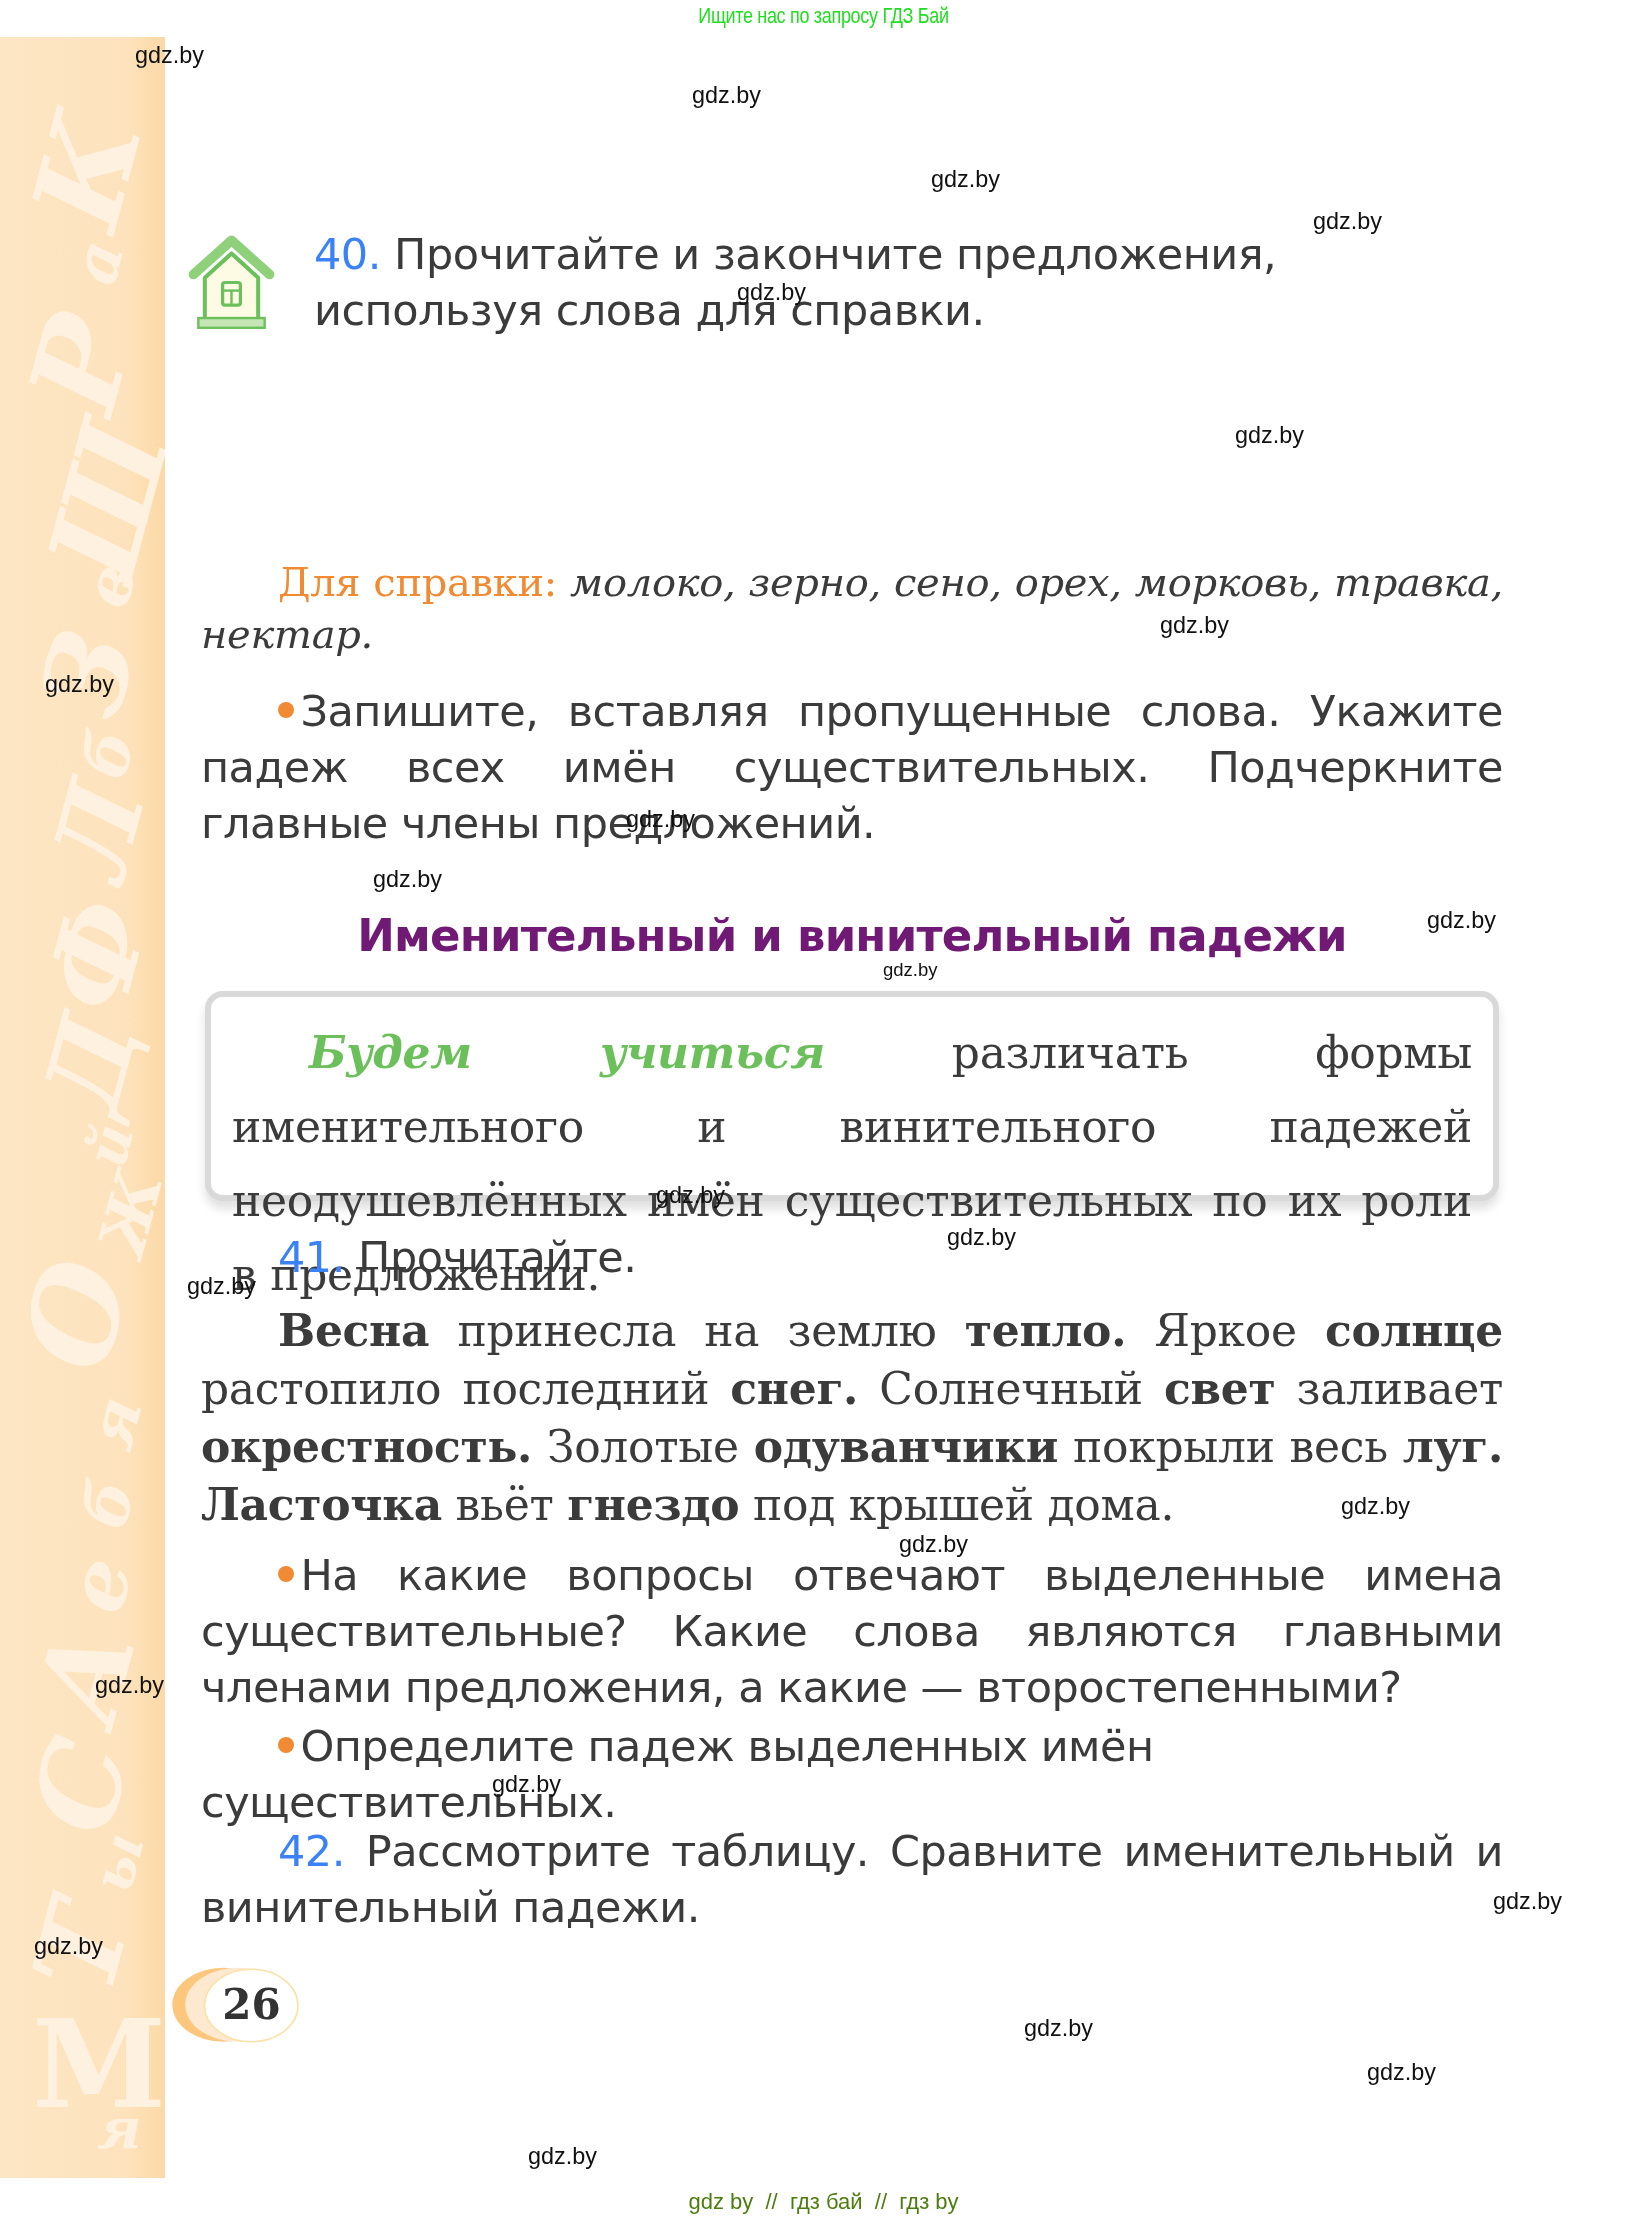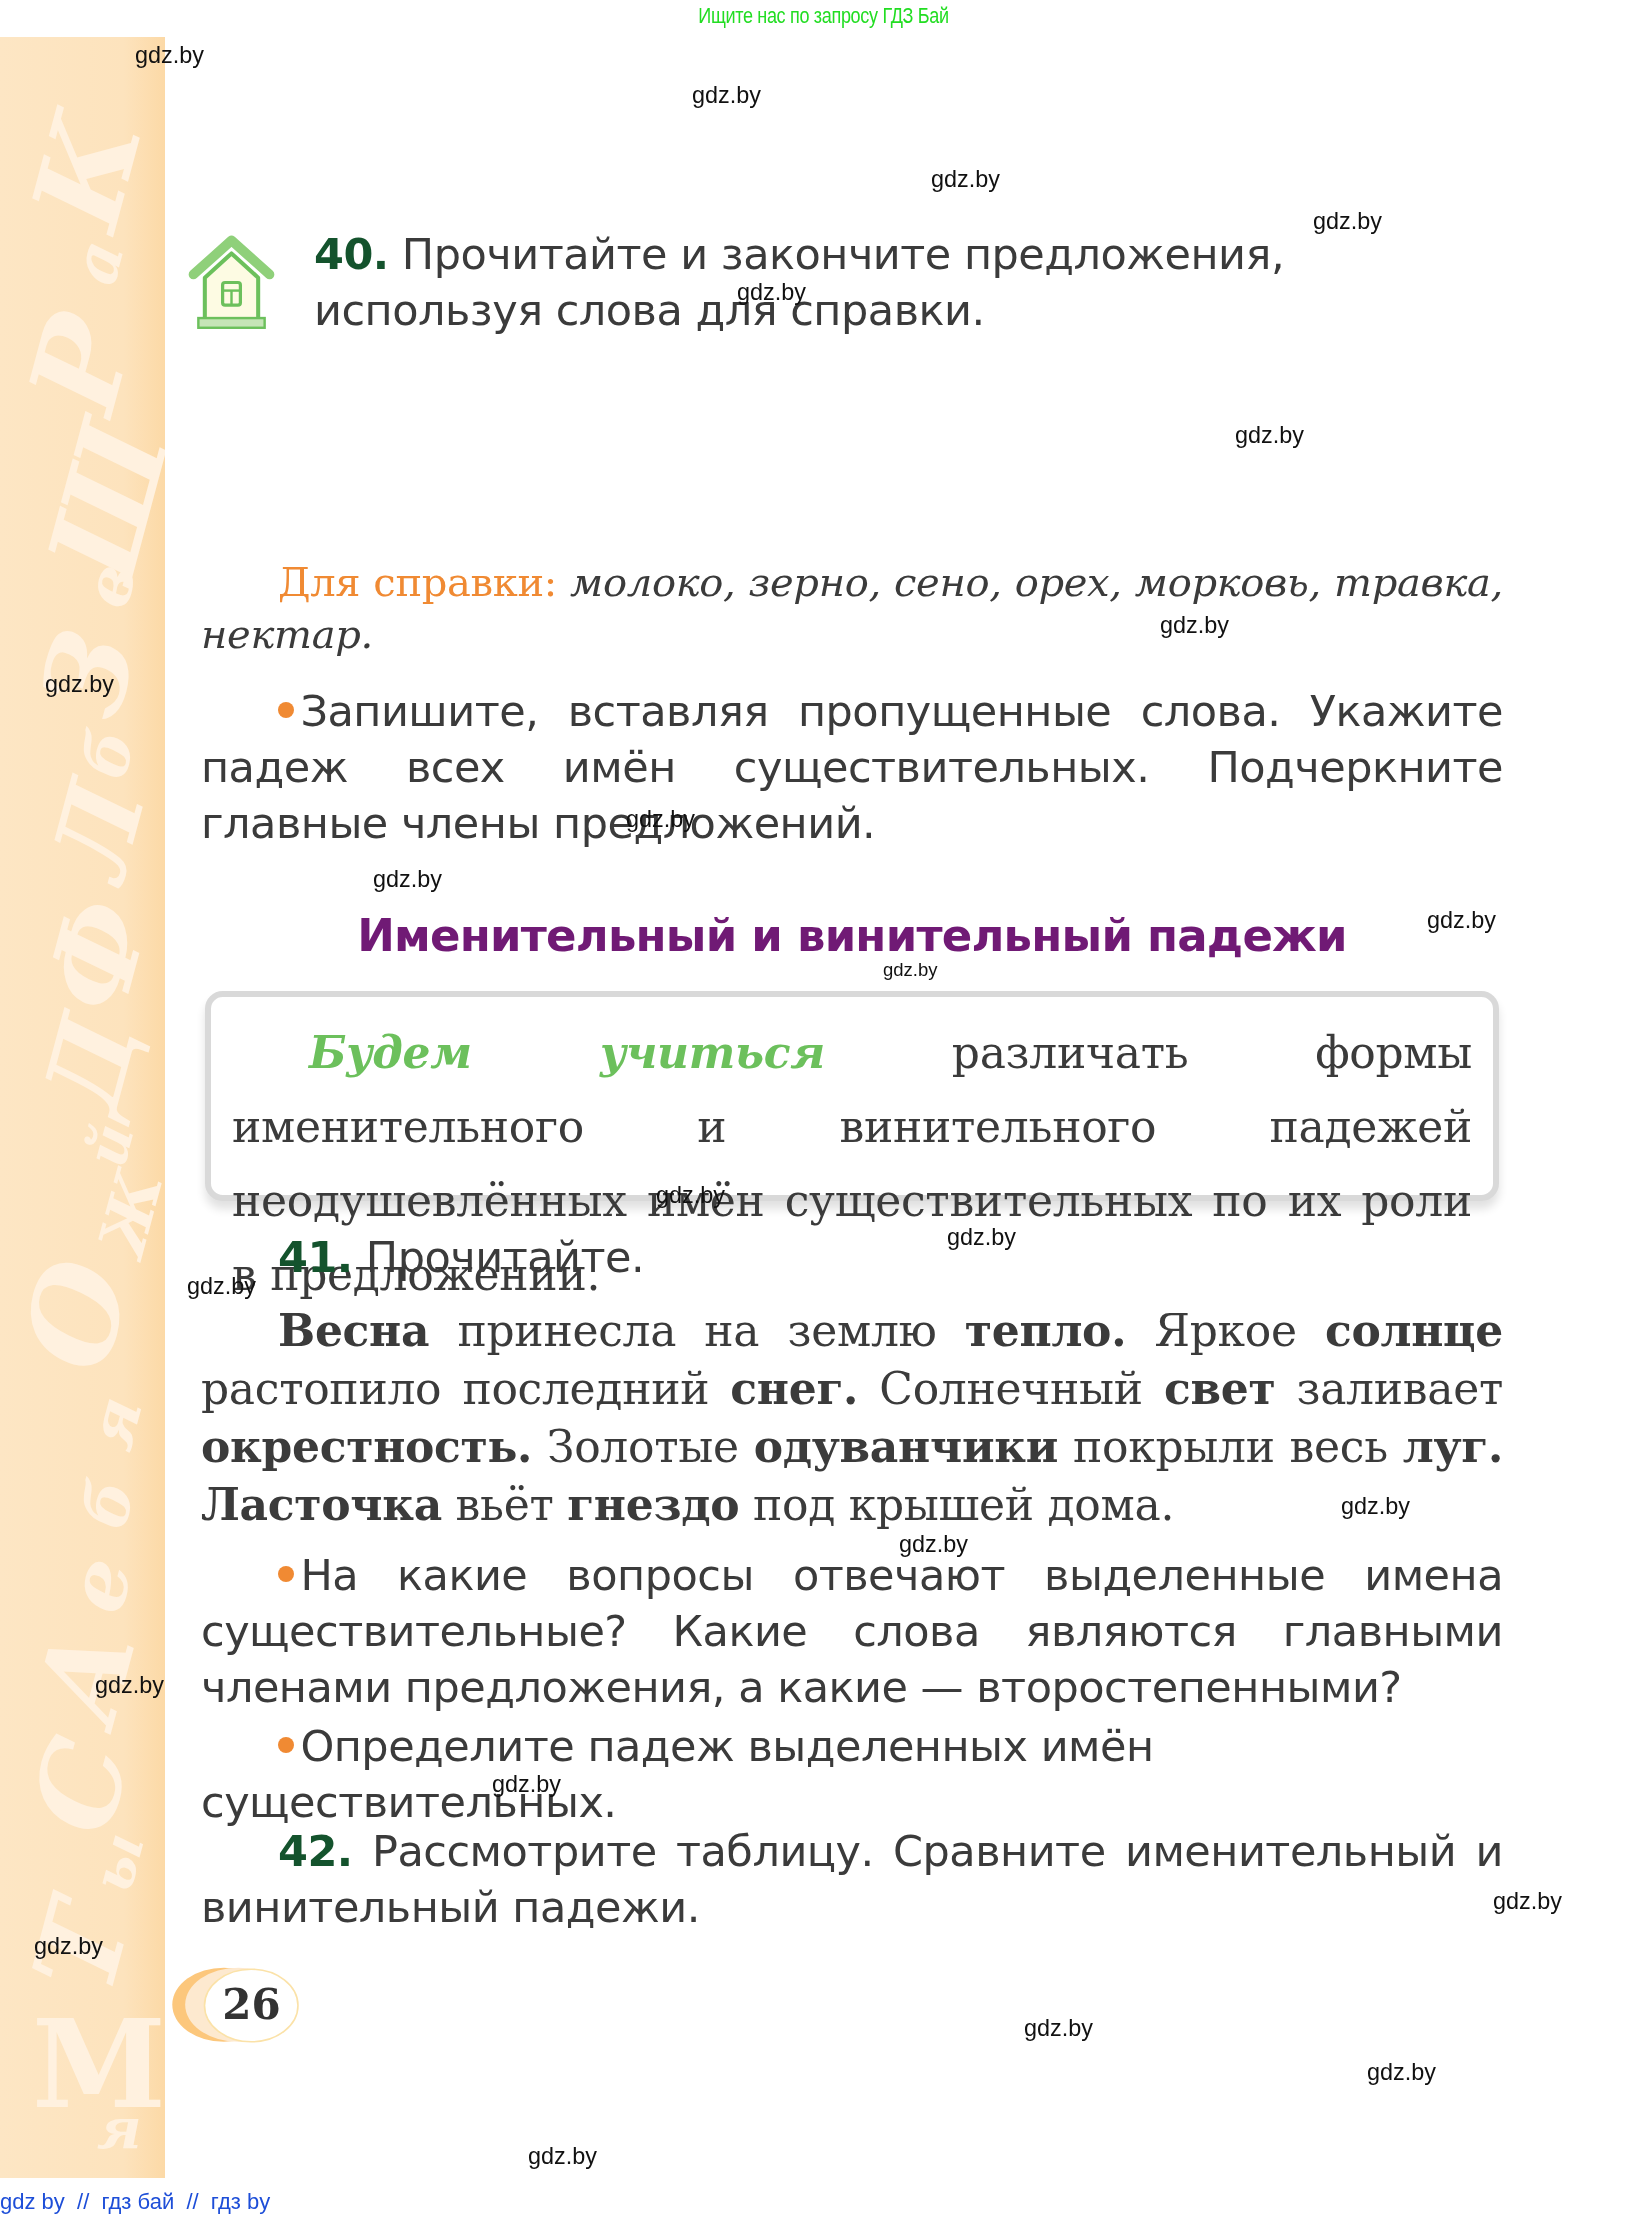--- a/index.html
+++ b/index.html
@@ -25,43 +25,43 @@
     line-height:1;
   }
   .wm {
     position:absolute; font-family:"Liberation Sans", sans-serif; font-size:23.4px; color:#111;
     white-space:nowrap; z-index:5;
   }
   .wm.small { font-size:18.5px; }
   .content { position:absolute; left:201px; width:1302px; }
   .sans { font-family:"DejaVu Sans", sans-serif; font-size:43px; line-height:56px; color:#3b3b3b; letter-spacing:-0.5px; }
   .serif { font-family:"DejaVu Serif", serif; font-size:44px; line-height:60px; color:#3b3b3b; text-align:justify; letter-spacing:-0.3px;}
-  .num { color:#14532d; font-weight:bold; }
+  .num { color:#3b82f6; font-weight:normal; }
   .orange { color:#f08a33; }
   .bullet { display:inline-block; width:16px; height:16px; background:#f08a33; border-radius:50%; margin-right:6.4px; vertical-align:middle; position:relative; top:-4.8px; }
   .indent { text-indent:77px; }
   .house {
     position:absolute; left:187px; top:234px; width:89px; height:97px;
   }
   .section-title {
     position:absolute; left:201px; width:1302px; top:909px; text-align:center;
     font-family:"DejaVu Sans", sans-serif; font-weight:bold; font-size:45px; color:#701a75; letter-spacing:-0.8px;
   }
   .goal-box {
     position:absolute; left:205px; top:991px; width:1294px; height:210px;
     background:#ffffff; border:6.4px solid #d9d9d9; border-radius:17.7px;
     box-shadow:0 8px 9.7px rgba(0,0,0,0.12);
     box-sizing:border-box; padding:19.3px 21px 0 21px;
   }
   .goal-box .serif { line-height:74px; font-size:44px; }
   .goal-lead { color:#6cc05c; font-style:italic; font-weight:bold; }
   .page-badge { position:absolute; left:161px; top:1965px; width:141px; height:81px; }
   .footer-links {
-    position:absolute; left:0; right:0; top:2189px; 
-    font-family:"Liberation Sans", sans-serif; font-size:22px; color:#1d4ed8;
+    position:absolute; left:0; right:0; top:2189px; text-align:center;
+    font-family:"Liberation Sans", sans-serif; font-size:22px; color:#4d7c0f;
   }
   b.sb { font-weight:bold;margin-top:38px; }
 </style>
 </head>
 <body>
 
 <div class="top-banner">Ищите нас по запросу ГДЗ Бай</div>
 
 <div class="sidebar">
   <span class="side-letter" style="left:32px;top:73px;font-size:121px;">К</span>

